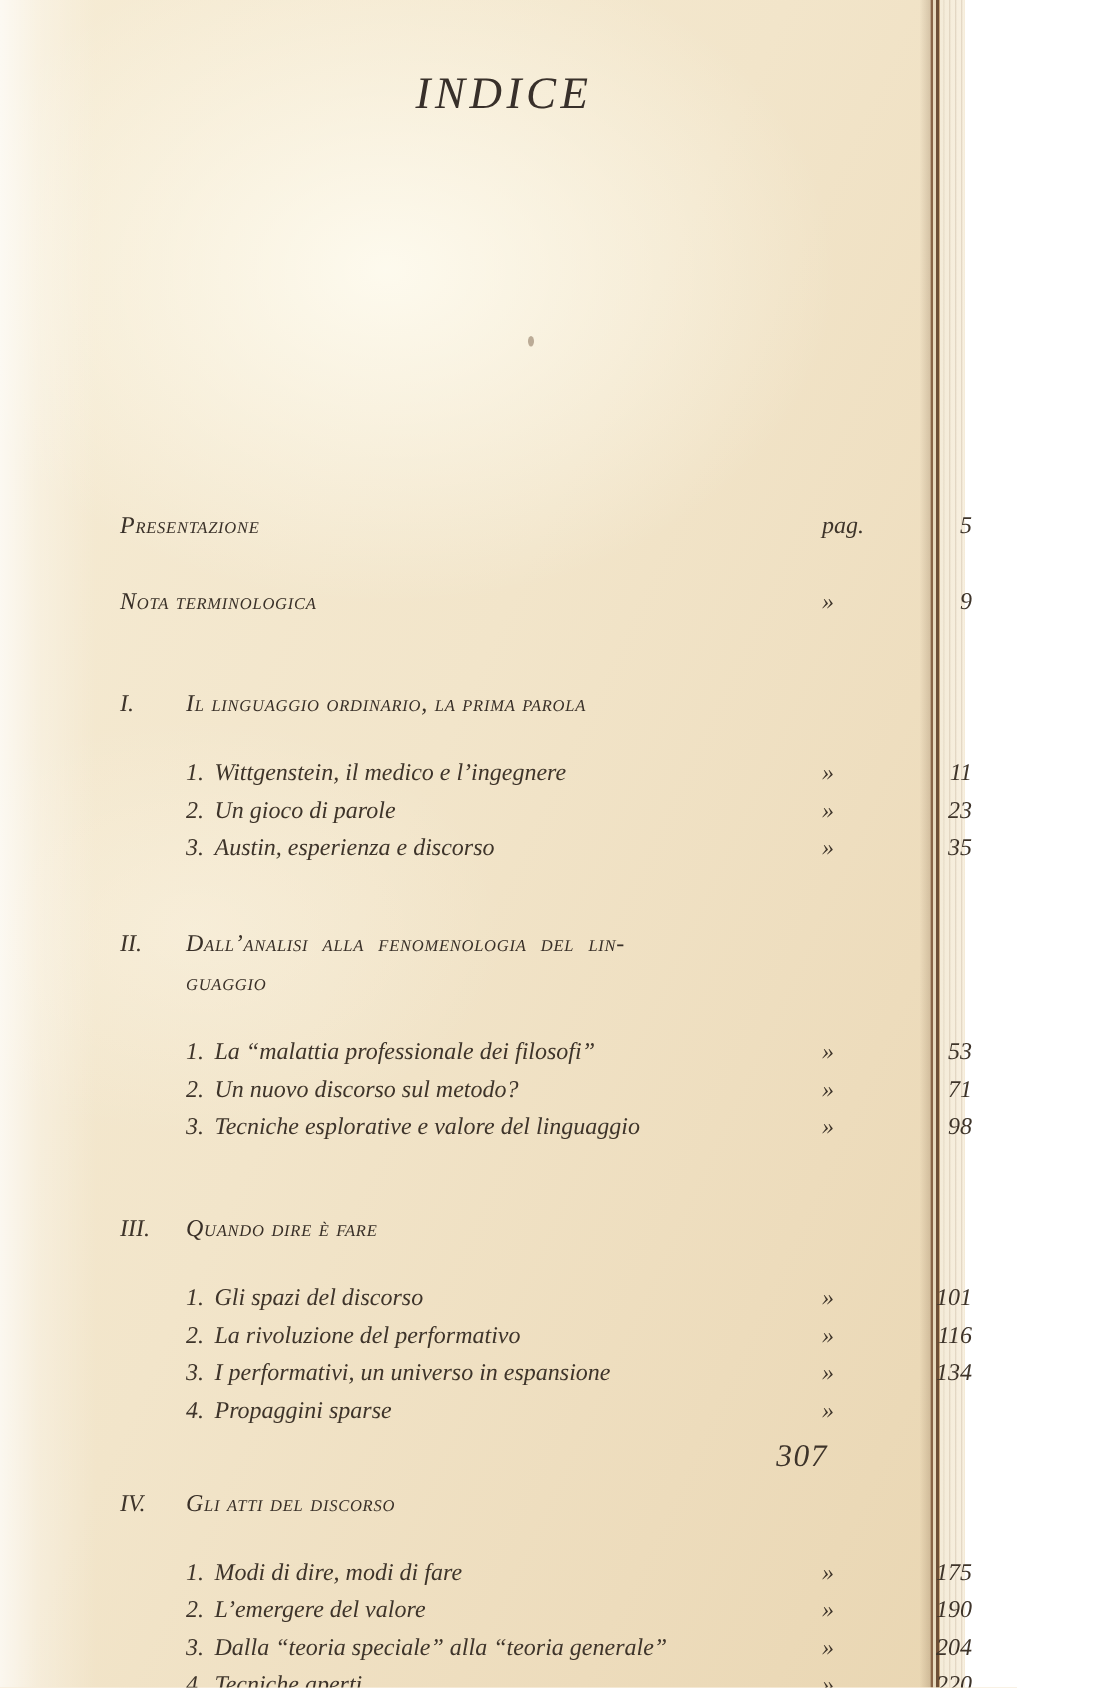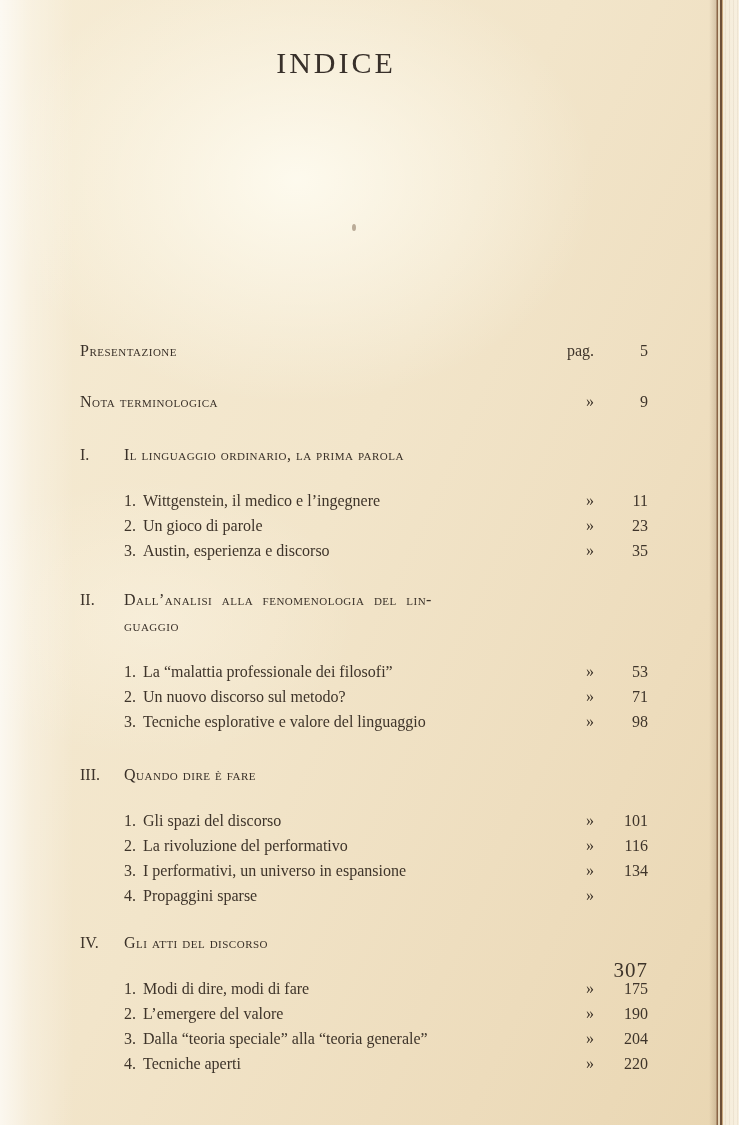--- a/index.html
+++ b/index.html
@@ -1,28 +1,29 @@
 <!DOCTYPE html>
 <html><head>
 <meta charset="utf-8">
 <style>
   html,body{margin:0;padding:0;}
   body{
     width:739px;height:1125px;overflow:hidden;
     font-family:"Liberation Serif","DejaVu Serif",serif;
   }
   .page{
-    position:relative;width:739px;height:1125px;
+    position:relative;width:643px;height:1125px;
     color:#3e342a;
     background-color:#f1e3c8;
     background-image:
       linear-gradient(90deg, rgba(255,255,255,.70) 0%, rgba(255,255,255,.30) 4%, rgba(255,255,255,0) 10%),
       radial-gradient(ellipse 430px 320px at 40% 16%, rgba(255,253,243,.85), rgba(255,253,243,0) 70%),
       radial-gradient(ellipse 300px 200px at 20% 55%, rgba(255,250,238,.35), rgba(255,250,238,0) 70%),
       linear-gradient(115deg, #f6ecd5 0%, #f2e5ca 45%, #eddcbc 78%, #e9d6b2 100%);
+    font-style: italic;
   }
   
   .edge-right{
     position:absolute;top:0;right:0;width:30px;height:1125px;
     background:
       repeating-linear-gradient(90deg, rgba(140,110,80,.18) 0px, rgba(140,110,80,0) 1px, rgba(140,110,80,0) 4px) 16px 0/14px 100% no-repeat,
       linear-gradient(90deg,
         rgba(120,90,60,0) 0px,
         rgba(120,90,60,.22) 7px,
         #8a6547 8px, #8a6547 9px,
@@ -33,28 +34,28 @@
   }
   .title{
     position:absolute;top:46px;left:0;width:672px;
     text-align:center;font-size:30px;letter-spacing:3px;
     color:#38302a;font-weight:normal;margin:0;
   }
   .toc{position:absolute;left:80px;top:338px;width:568px;}
   .row{display:flex;align-items:baseline;font-size:16px;line-height:25px;}
   .label{flex:1;}
   .sc{font-variant:small-caps;letter-spacing:.5px;color:#393028;}
-  .mark{width:46px;text-align:right;flex:0 0 auto;color:#3e342a;}
+  .mark{width:46px;text-align:left;flex:0 0 auto;color:#3e342a;}
   .pnum{width:54px;text-align:right;flex:0 0 auto;}
   .front-row-2{margin-top:26px;}
   .section{margin-top:28px;}
   .section.s2{margin-top:24px;}
   .section.s4{margin-top:22px;}
   .numeral{flex:0 0 44px;}
-  .section-title{white-space:pre-line;line-height:26px;}
+  .section-title{white-space:pre-line;line-height:26px;margin-top:15px;}
   .section.s2 .section-title{word-spacing:5px;}
   .entries{margin-left:44px;margin-top:20px;}
   .enum{display:inline-block;margin-right:7px;}
   .folio{
     position:absolute;top:958px;right:91px;
     font-size:21px;letter-spacing:1px;color:#3e342a;
   }
   .blemish{position:absolute;border-radius:50%;pointer-events:none;}
   .b1{left:352px;top:224px;width:4px;height:7px;background:rgba(110,85,60,.45);}
 </style>

